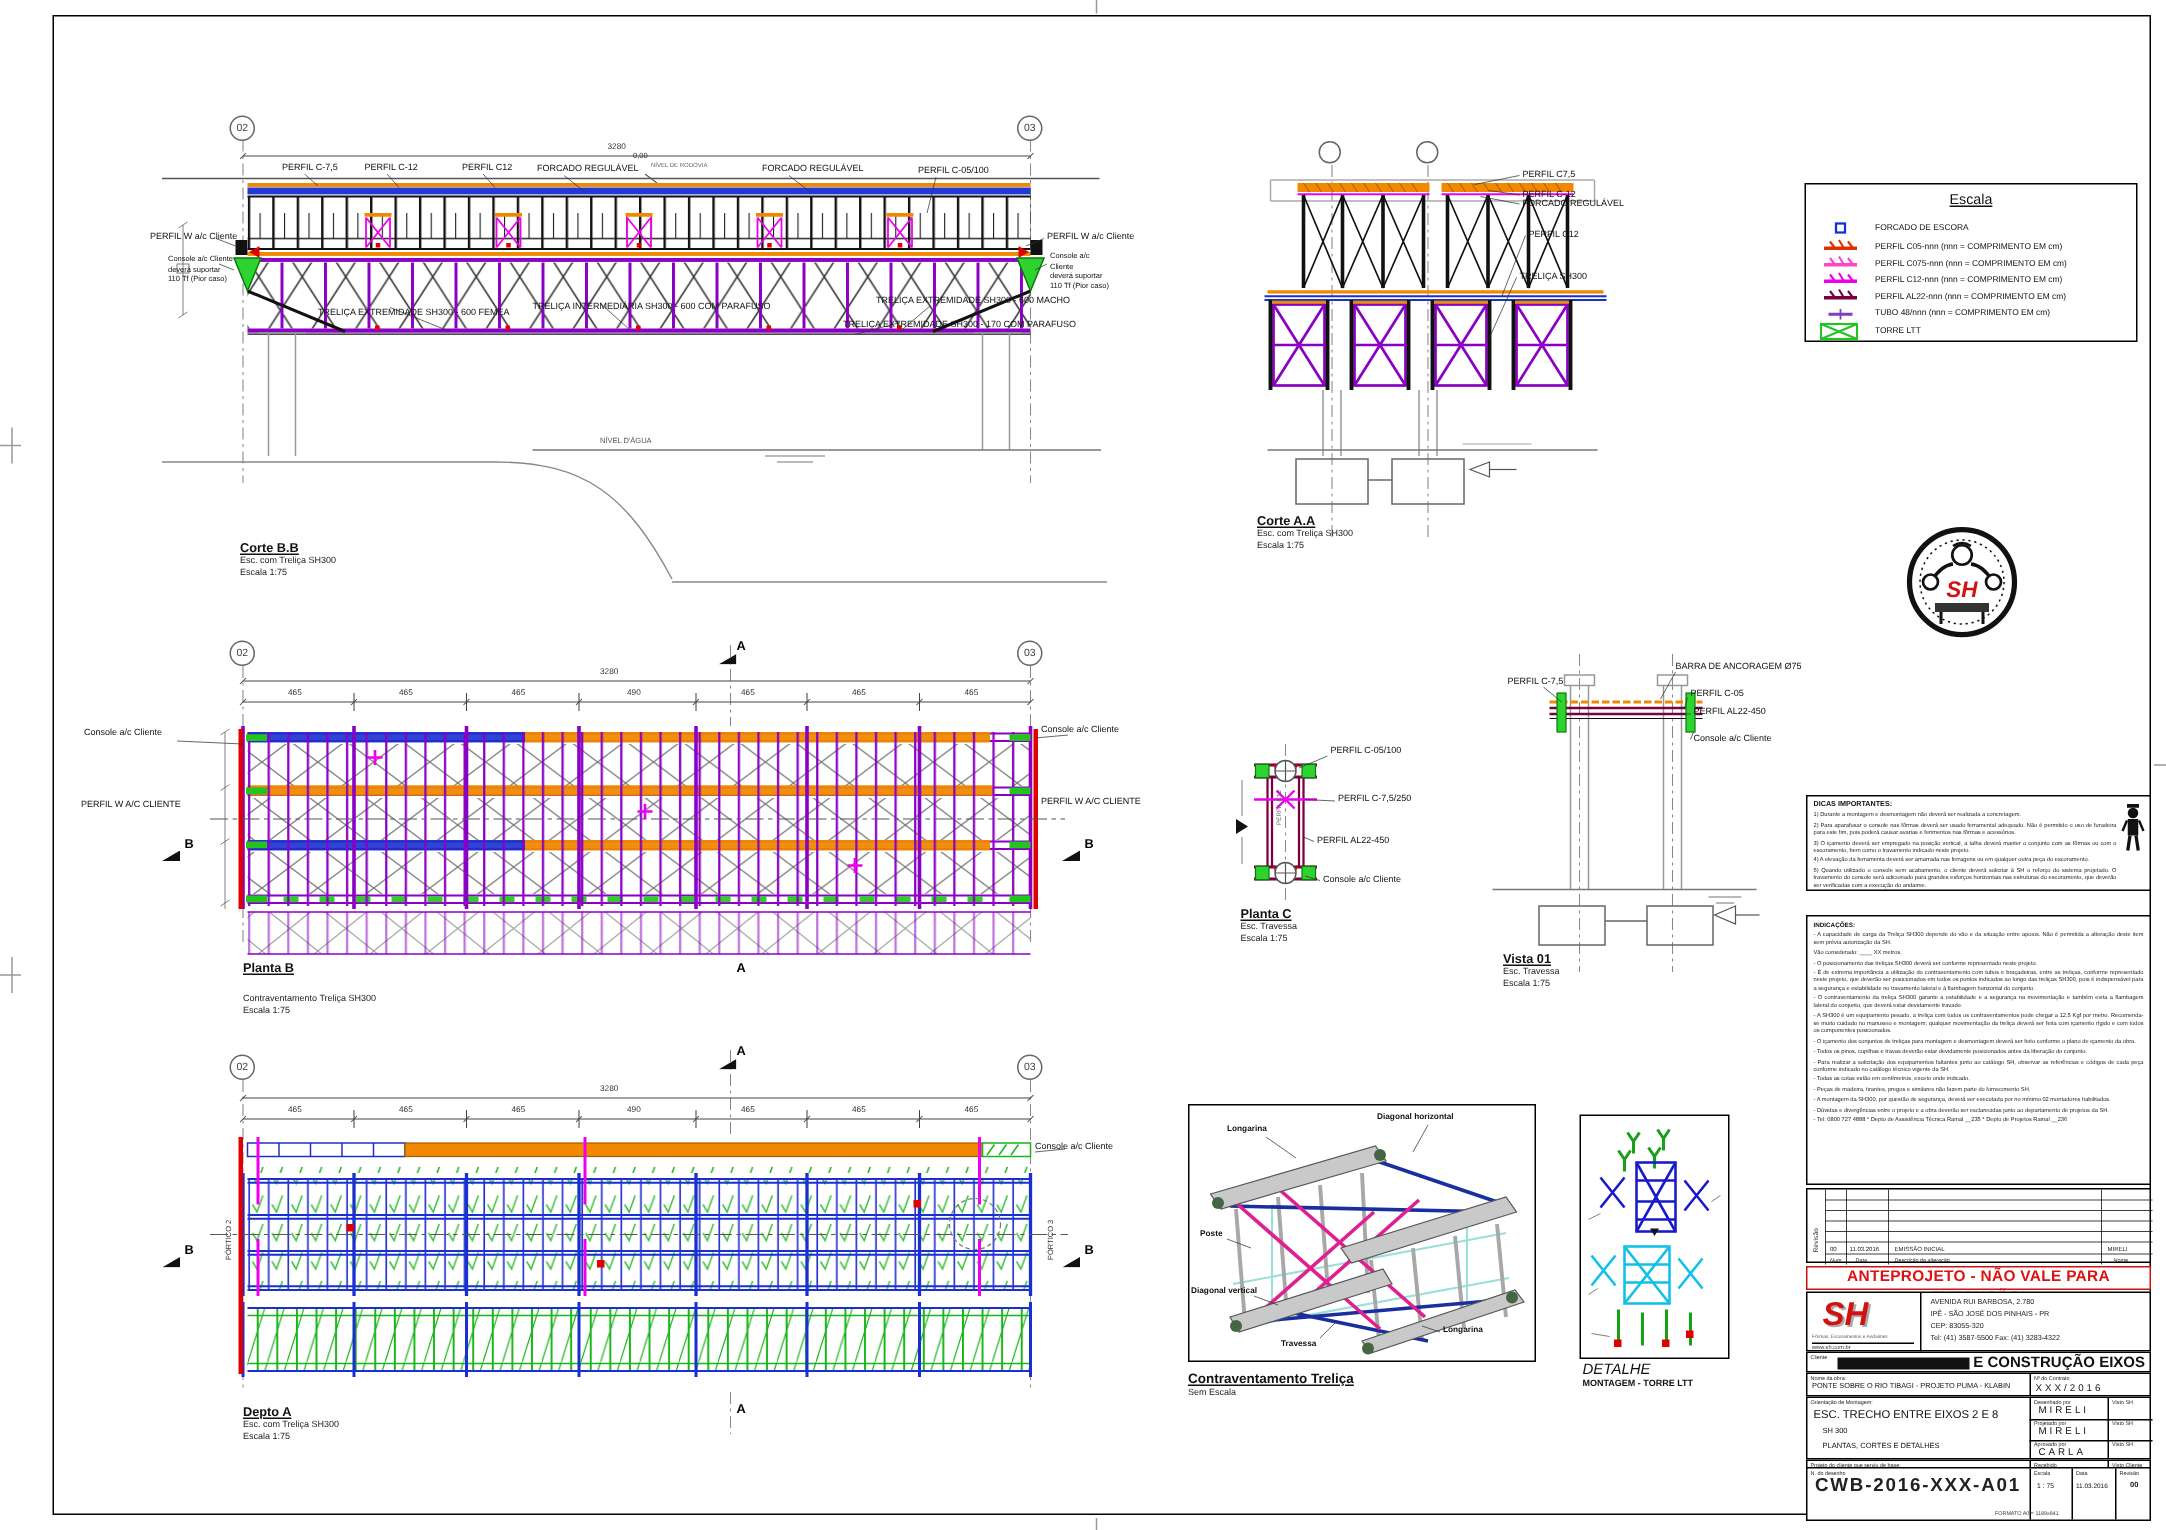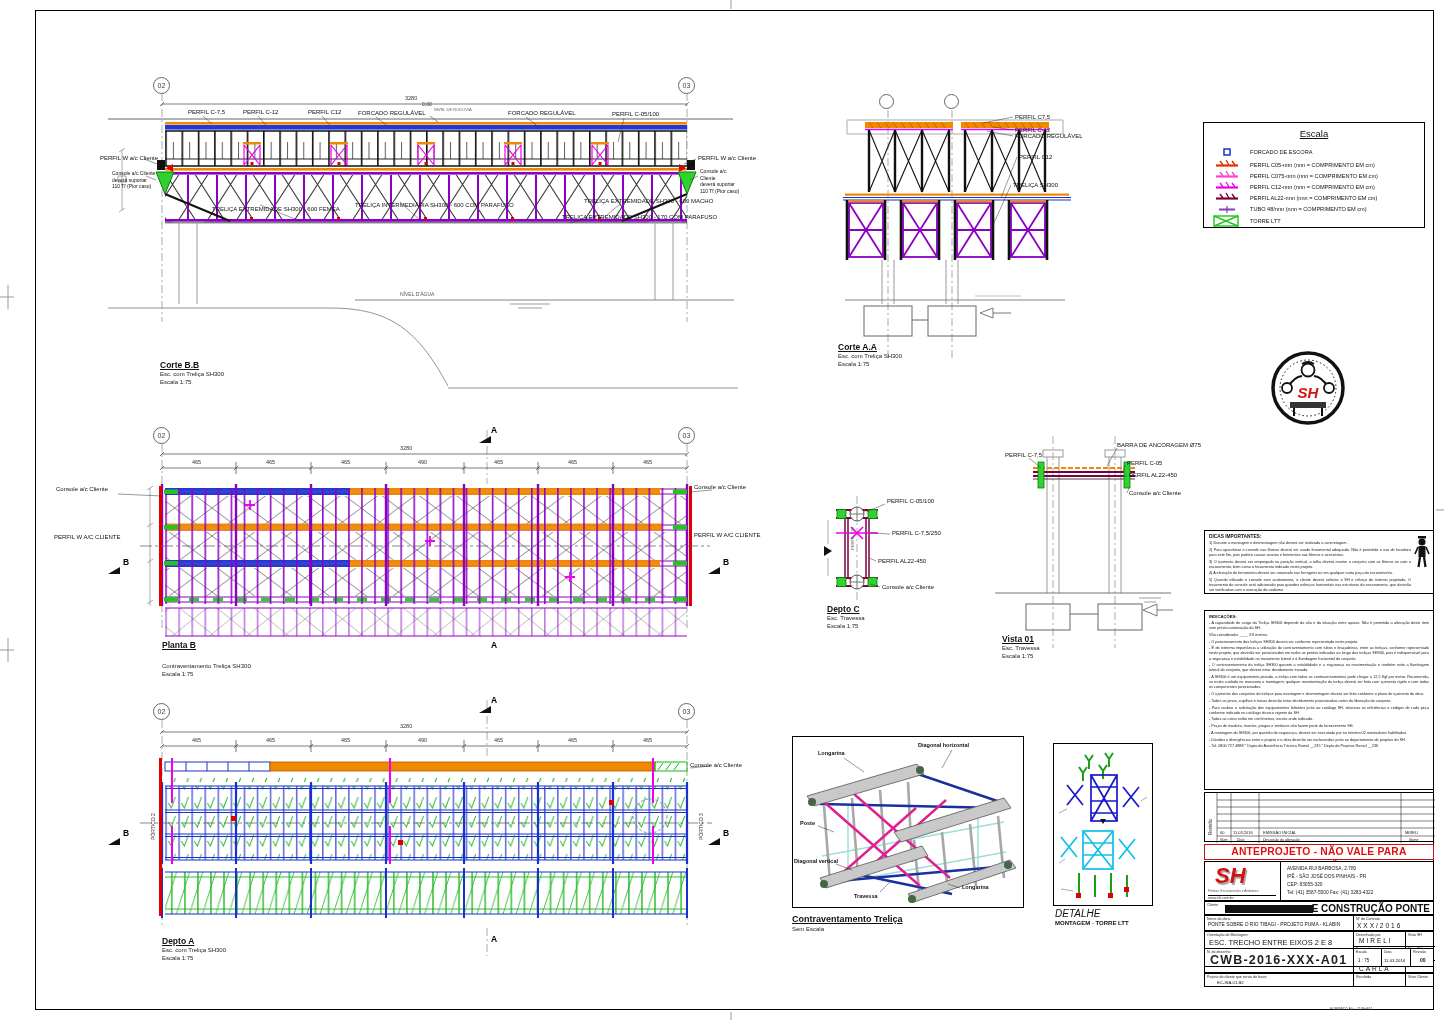--- a/index.html
+++ b/index.html
@@ -615,21 +615,21 @@
         <path d="M75,16 L56,24"></path>
           <path d="M80,46 L60,45"></path>
           <path d="M66,73 L59,70"></path>
           <path d="M70,99 L60,96"></path>
       </g>
     </svg>
     <span class="lbl" style="left:77px;top:10px">PERFIL C-05/100</span>
     <span class="lbl" style="left:82px;top:42px">PERFIL C-7,5/250</span>
     <span class="lbl" style="left:68px;top:70px">PERFIL AL22-450</span>
     <span class="lbl" style="left:72px;top:96px">Console a/c Cliente</span>
-    <span class="lbl ct" style="left:17px;top:116px">Depto C</span>
+    <span class="lbl ct" style="left:17px;top:116px">Planta C</span>
     <span class="lbl cs" style="left:17px;top:127px">Esc. Travessa</span>
     <span class="lbl cs" style="left:17px;top:135px">Escala 1:75</span>
   </div>
 
   <div class="d" style="left:989px;top:432px;width:195px;height:232px">
     <svg width="195" height="232">
       <g stroke="#888" stroke-width="0.7" stroke-dasharray="8 3 2 3">
         <line x1="64" y1="4" x2="64" y2="216"></line>
           <line x1="126" y1="4" x2="126" y2="216"></line>
       </g>
@@ -909,21 +909,21 @@
     </div>
     <span class="tb-lab" style="left:82px;top:4px;font-size:4.8px">AVENIDA RUI BARBOSA, 2.780</span>
     <span class="tb-lab" style="left:82px;top:12px;font-size:4.8px">IPÊ - SÃO JOSÉ DOS PINHAIS - PR</span>
     <span class="tb-lab" style="left:82px;top:20px;font-size:4.8px">CEP: 83055-320</span>
     <span class="tb-lab" style="left:82px;top:28px;font-size:4.8px">Tel: (41) 3587-5500  Fax: (41) 3283-4322</span>
   </div>
 
   <div class="tbl" style="top:901px;height:14px">
     <span class="tb-lab" style="left:2px;top:1px">Cliente</span>
     <div style="position:absolute;left:20px;top:3px;width:88px;height:8px;background:#111"></div>
-    <span style="position:absolute;right:3px;top:1px;font-size:10px;font-weight:600;color:#111;white-space:nowrap">E CONSTRUÇÃO PONTE</span>
+    <span style="position:absolute;right:3px;top:1px;font-size:10px;font-weight:600;color:#111;white-space:nowrap">E CONSTRUÇÃO EIXOS</span>
   </div>
 
   <div class="tbl" style="top:915px;height:16px">
     <div style="position:absolute;left:148px;top:0;bottom:0;border-left:1px solid #000"></div>
     <span class="tb-lab" style="left:2px;top:1px">Nome da obra:</span>
     <span style="position:absolute;left:3px;top:6px;font-size:4.9px;color:#111;white-space:nowrap">PONTE SOBRE O RIO TIBAGI - PROJETO PUMA - KLABIN</span>
     <span class="tb-lab" style="left:151px;top:1px">Nº do Contrato</span>
     <span class="tb-val" style="left:152px;top:6px">XXX/2016</span>
   </div>
 
@@ -949,21 +949,21 @@
 
   <div class="tbl" style="top:973px;height:14px">
     <div style="position:absolute;left:148px;top:0;bottom:0;border-left:1px solid #000"></div>
     <div style="position:absolute;left:200px;top:0;bottom:0;border-left:1px solid #000"></div>
     <span class="tb-lab" style="left:2px;top:1px">Projeto do cliente que serviu de base:</span>
     <span style="position:absolute;left:12px;top:6px;font-size:4.3px;color:#111">EC-ISA.01.B2</span>
     <span class="tb-lab" style="left:151px;top:1px">Recebido</span>
     <span class="tb-lab" style="left:203px;top:1px">Visto Cliente</span>
   </div>
 
-  <div class="tbl" style="top:948px;height:19px">
+  <div class="tbl" style="top:978px;height:36px">
     <div style="position:absolute;left:148px;top:0;bottom:0;border-left:1px solid #000"></div>
     <div style="position:absolute;left:176px;top:0;bottom:0;border-left:1px solid #000"></div>
     <div style="position:absolute;left:205px;top:0;bottom:0;border-left:1px solid #000"></div>
     <span class="tb-lab" style="left:2px;top:1px">N. do desenho</span>
     <span style="position:absolute;left:5px;top:4px;font-size:12.5px;font-weight:600;letter-spacing:1.2px;color:#222;white-space:nowrap">CWB-2016-XXX-A01</span>
     <span class="tb-lab" style="left:151px;top:1px">Escala</span>
     <span style="position:absolute;left:153px;top:9px;font-size:4.5px;color:#111">1 : 75</span>
     <span class="tb-lab" style="left:179px;top:1px">Data</span>
     <span style="position:absolute;left:179px;top:9px;font-size:4.3px;color:#111">11.03.2016</span>
     <span class="tb-lab" style="left:208px;top:1px">Revisão</span>

